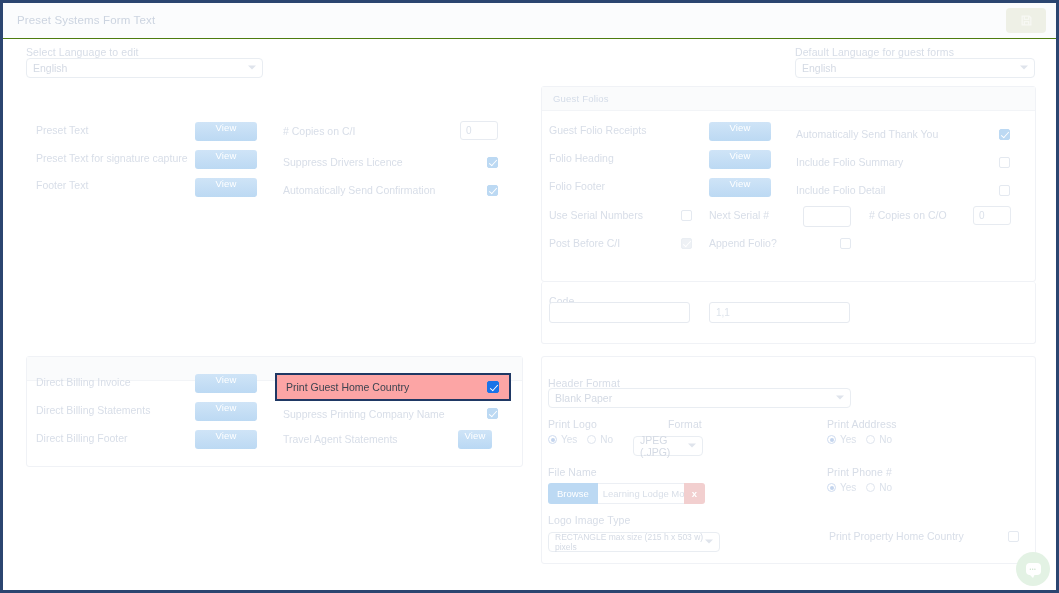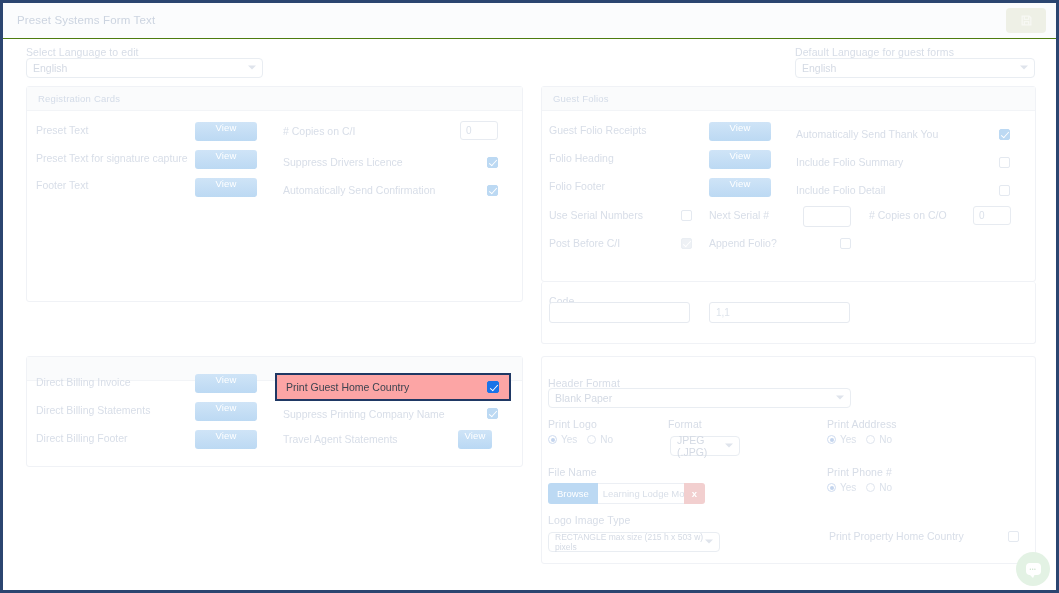--- a/index.html
+++ b/index.html
@@ -270,23 +270,20 @@
     <span>English</span>
     <span class="caret"></span>
   </div>
 
   <div id="lang-right-label" class="fieldlabel">Default Language for guest forms</div>
   <div id="lang-right" class="selectbox">
     <span>English</span>
     <span class="caret"></span>
   </div>
 
-  <div id="panel-reg" class="panel">
-    <div class="panel-head">Registration Cards</div>
-  </div>
 
   <div class="row" style="left:33px; top:121px;">
     <span class="rowlabel">Preset Text</span>
   </div>
   <div class="viewbtn" style="position:absolute;left:192px;top:119px;">
     <span>View</span>
   </div>
 
   <div class="row" style="left:33px; top:149px;">
     <span class="rowlabel">Preset Text for signature capture</span>
@@ -449,21 +446,21 @@
 
   <div class="fieldlabel" style="position:absolute;left:545px;top:415px;">Print Logo</div>
   <div class="radio-grp" style="position:absolute;left:545px;top:431px;">
     <span class="radio on"></span>
     <span>Yes</span>
     <span class="radio" style="margin-left:6px;"></span>
     <span>No</span>
   </div>
 
   <div class="fieldlabel" style="position:absolute;left:665px;top:415px;">Format</div>
-  <div class="selectbox" style="position:absolute;left:667px;top:433px;width:70px;">
+  <div class="selectbox" style="position:absolute;left:630px;top:433px;width:70px;">
     <span>JPEG (.JPG)</span>
     <span class="caret"></span>
   </div>
 
   <div class="fieldlabel" style="position:absolute;left:545px;top:463px;">File Name</div>
   <div id="browse-wrap">
     <div id="browse-btn">
       <span>Browse</span>
     </div>
     <div id="browse-file">Learning Lodge Motel.jp</div>

